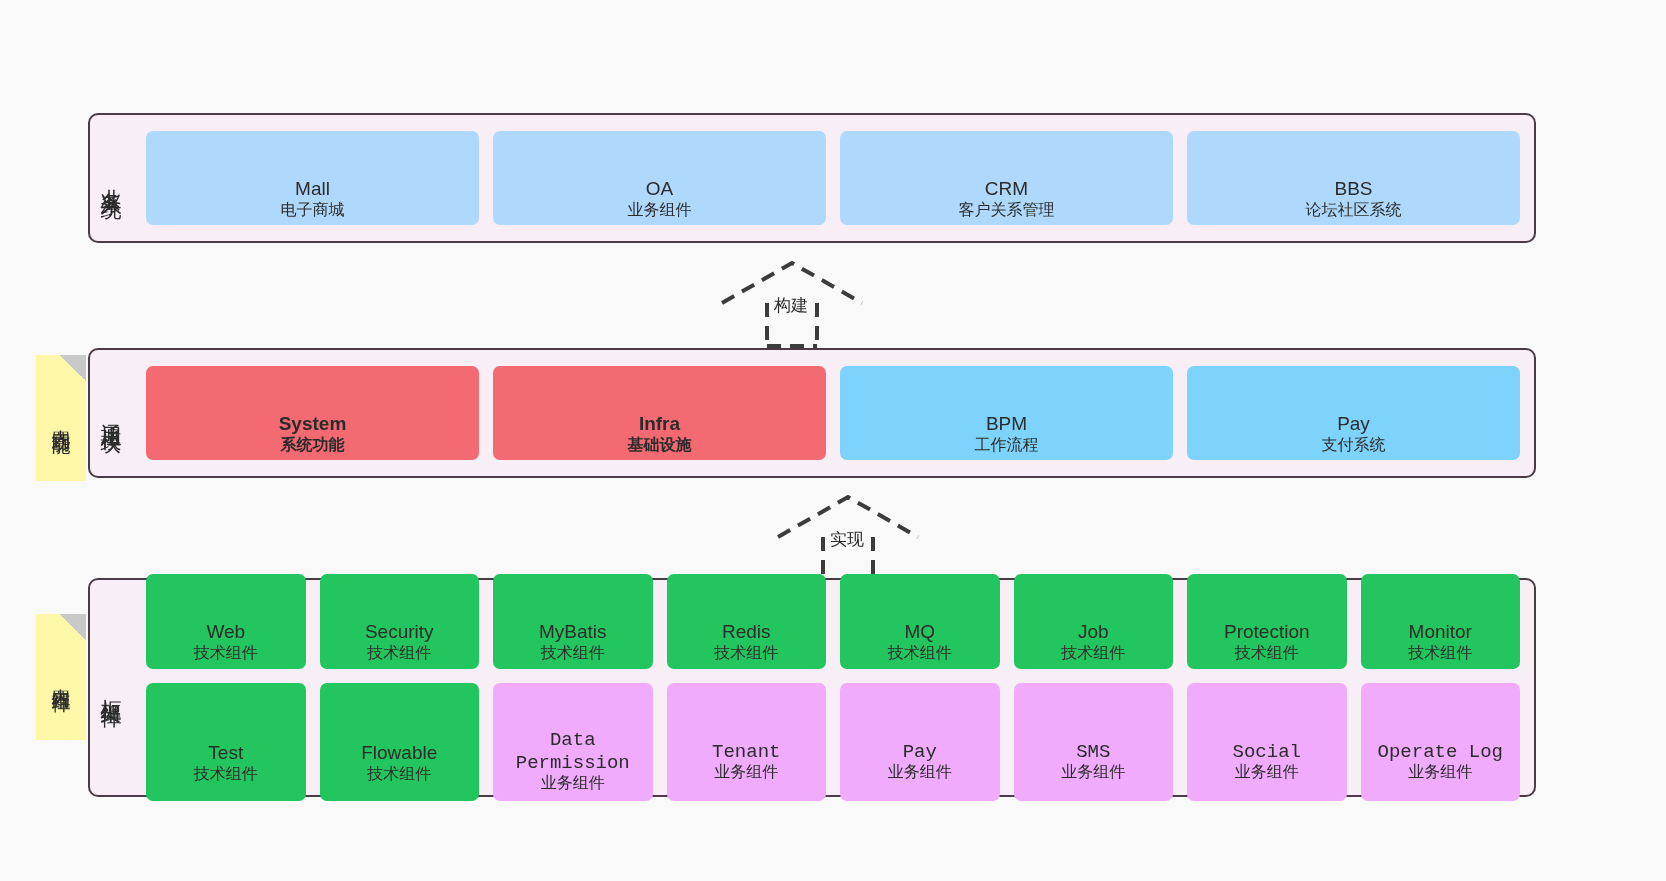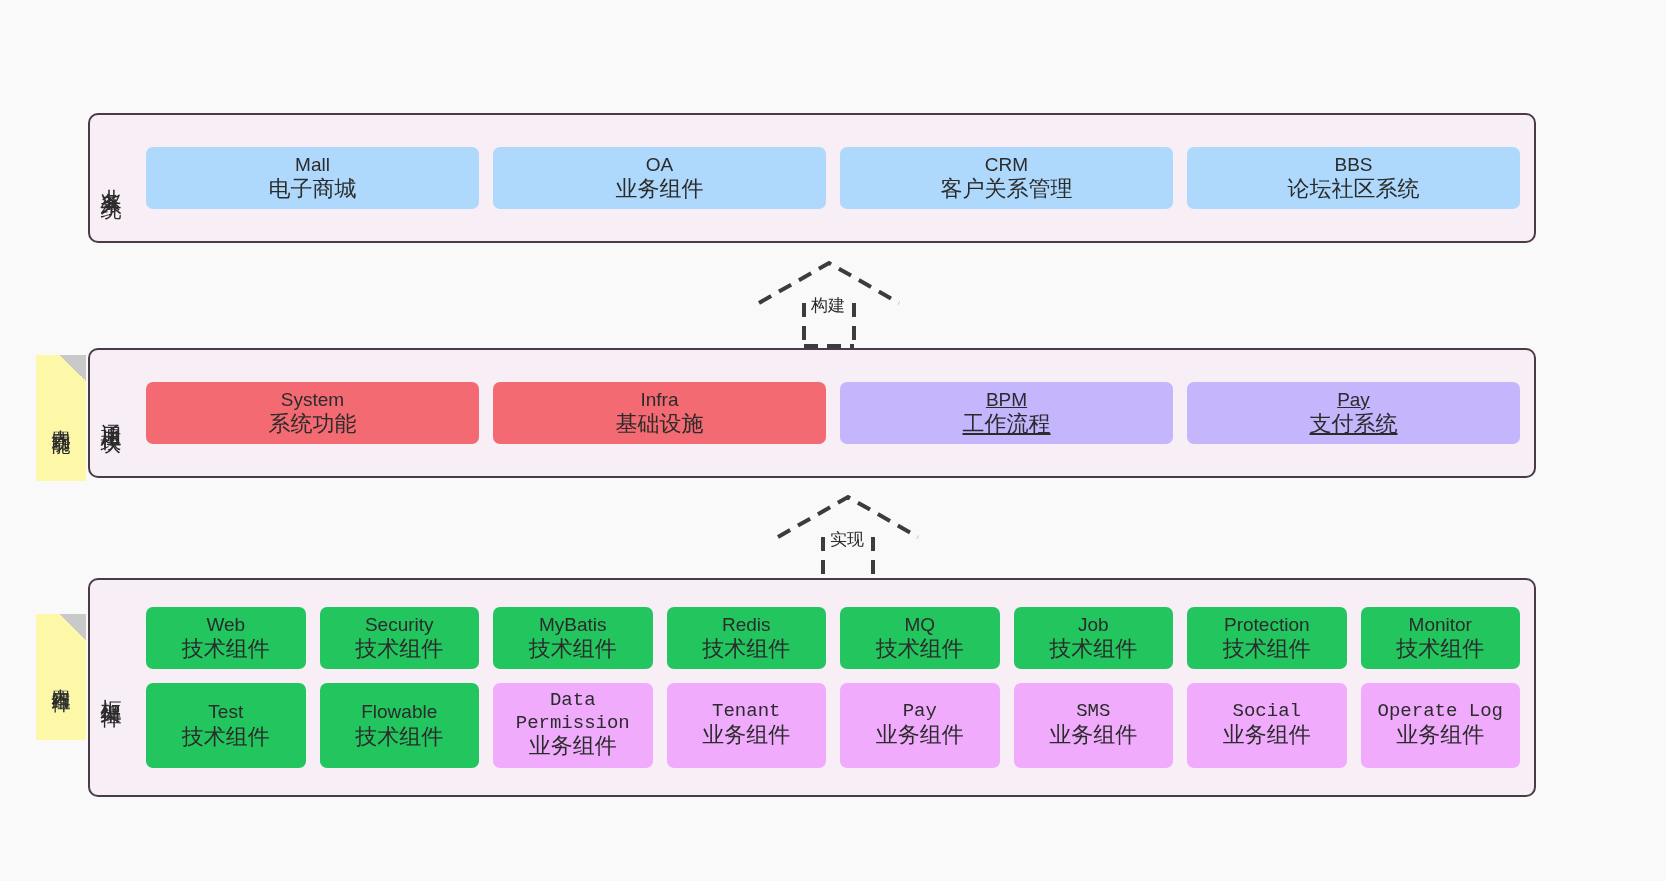--- a/index.html
+++ b/index.html
@@ -67,26 +67,26 @@
     display: flex;
     flex-direction: column;
     align-items: center;
     justify-content: center;
     text-align: center;
     color: #2b2b2b;
     line-height: 1.22;
     padding: 6px 4px;
     min-width: 0;
   }
-  .node .t-en { font-size: 19px; }
-  .node .t-cn { font-size: 22px; }
+  .node .t-en { font-size: 19px; margin-top: 40px; }
+  .node .t-cn { font-size: 16px; }
 
   .n-blue      { background: #aed9fc; }
-  .n-red       { background: #f46a72; }
-  .n-pink      { background: #c4b5fd; text-decoration: underline; }
+  .n-red       { background: #f46a72; font-weight: bold; }
+  .n-pink      { background: #7dd3fc; }
   .n-green     { background: #22c55e; }
   .n-greenlite { background: #f0abfc; font-family: Liberation Mono, monospace; }
 
   
   .sticky {
     position: absolute;
     background: #fdf8a8;
     font-size: 19px;
     color: #2b2b2b;
     display: flex;
@@ -141,21 +141,21 @@
           <span class="t-cn">客户关系管理</span>
         </div>
         <div class="node n-blue">
           <span class="t-en">BBS</span>
           <span class="t-cn">论坛社区系统</span>
         </div>
       </div>
     </div>
   </div>
 
-  <div class="arrow" id="arrow-build" style="left:749px; top:258px;">
+  <div class="arrow" id="arrow-build" style="left:712px; top:258px;">
     <svg width="160" height="90" viewBox="0 0 160 90">
       <path d="M10 45 L80 5 L150 45" fill="none" stroke="#3c3c3c" stroke-width="4" stroke-dasharray="14,9" stroke-linecap="butt"></path>
       <path d="M55 45 L55 90 M105 45 L105 90 M55 88 L105 88" fill="none" stroke="#3c3c3c" stroke-width="4" stroke-dasharray="14,9" stroke-linecap="butt"></path>
     </svg>
     <span class="arrow-label" style="left:62px; top:36px;">构建</span>
   </div>
 
   <div class="sticky" style="left:36px; top:355px; width:50px; height:126px;">
     <span>内置功能</span>
   </div>

